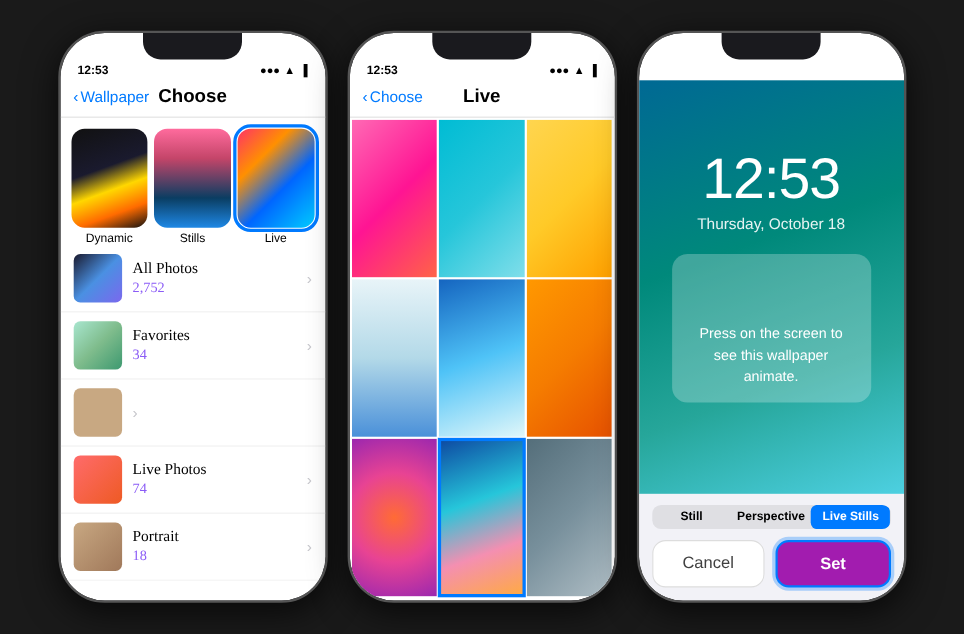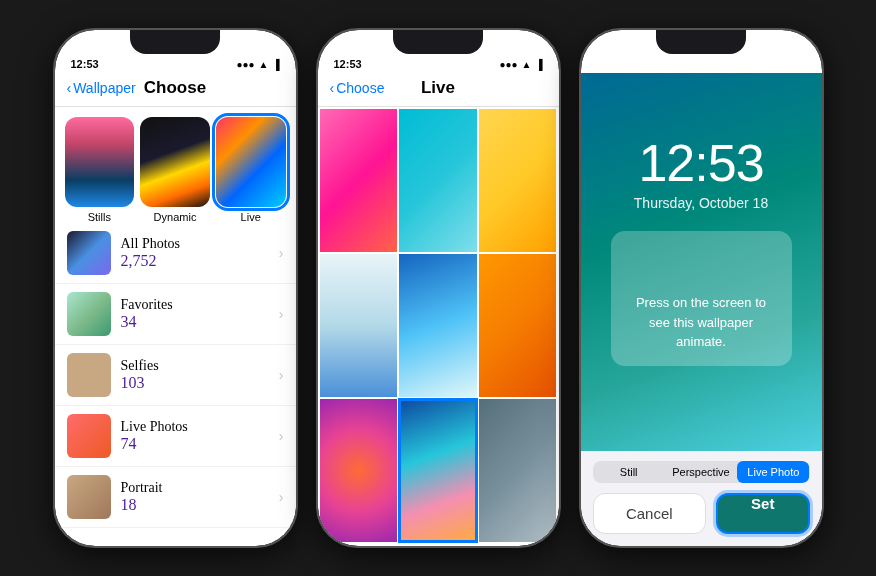--- a/index.html
+++ b/index.html
@@ -162,22 +162,22 @@
     }
     .photo-info {
       flex: 1;
       font-family: Liberation Serif, serif;
     }
     .photo-name {
       font-size: 14px;
       color: #000;
     }
     .photo-count {
-      font-size: 16px;
-      color: #4c1d95;
+      font-size: 13px;
+      color: #8b5cf6;
     }
     .photo-chevron {
       color: #c7c7cc;
       font-size: 14px;
     }
 
     
     .thumb-allphotos { background: linear-gradient(135deg, #1a1a2e, #4a90e2, #7b68ee); }
     .thumb-favorites { background: linear-gradient(135deg, #a8e6cf, #7fbc8c, #3d9970); }
     .thumb-selfies { background: #c8a882; }
@@ -256,20 +256,21 @@
     .preview-bottom {
       background: #f2f2f7;
       padding: 10px 12px 12px;
     }
     .preview-options {
       display: flex;
       background: rgba(0,0,0,0.08);
       border-radius: 8px;
       overflow: hidden;
       margin-bottom: 10px;
+      font-weight: bold;
     }
     .preview-opt {
       flex: 1;
       text-align: center;
       padding: 5px 4px;
       font-size: 11px;
       color: #000;
     }
     .preview-opt.active {
       background: #007aff;
@@ -285,21 +286,22 @@
       padding: 11px;
       background: #fff;
       border-radius: 12px;
       text-align: center;
       font-size: 15px;
       color: #404040;
       border: 1px solid #ddd;
     }
     .btn-set {
       flex: 1;
-      background: #0f766e;
+      padding: 11px;
+      background: #a21caf;
       border-radius: 12px;
       text-align: center;
       font-size: 15px;
       font-weight: 600;
       color: #fff;
       border: 2px solid #007aff;
       box-shadow: 0 0 0 3px rgba(0,122,255,0.3);
     }
 
     
@@ -331,26 +333,26 @@
     <div class="nav-bar">
       <div class="nav-back">
         <span>‹</span>
         <span>Wallpaper</span>
       </div>
       <span class="nav-title">Choose</span>
     </div>
 
     <div class="wallpaper-categories">
       <div class="wp-cat">
+        <div class="wp-thumb dynamic-wp"></div>
+        <span class="wp-label">Dynamic</span>
+      </div>
+      <div class="wp-cat">
         <div class="wp-thumb stills-wp"></div>
         <span class="wp-label">Stills</span>
-      </div>
-      <div class="wp-cat">
-        <div class="wp-thumb dynamic-wp"></div>
-        <span class="wp-label">Dynamic</span>
       </div>
       <div class="wp-cat">
         <div class="wp-thumb live-wp selected"></div>
         <span class="wp-label">Live</span>
       </div>
     </div>
 
     <div class="photo-list">
       <div class="photo-list-item">
         <div class="photo-thumb-small thumb-allphotos"></div>
@@ -363,24 +365,20 @@
       <div class="photo-list-item">
         <div class="photo-thumb-small thumb-favorites"></div>
         <div class="photo-info">
           <div class="photo-name">Favorites</div>
           <div class="photo-count">34</div>
         </div>
         <span class="photo-chevron">›</span>
       </div>
       <div class="photo-list-item">
         <div class="photo-thumb-small thumb-selfies"></div>
-        <div class="photo-info">
-          <div class="photo-name">Selfies</div>
-          <div class="photo-count">103</div>
-        </div>
         <span class="photo-chevron">›</span>
       </div>
       <div class="photo-list-item">
         <div class="photo-thumb-small thumb-live"></div>
         <div class="photo-info">
           <div class="photo-name">Live Photos</div>
           <div class="photo-count">74</div>
         </div>
         <span class="photo-chevron">›</span>
       </div>
@@ -454,21 +452,21 @@
       </div>
       <div class="preview-message">
         <p>Press on the screen to see this wallpaper animate.</p>
       </div>
     </div>
 
     <div class="preview-bottom">
       <div class="preview-options">
         <div class="preview-opt">Still</div>
         <div class="preview-opt">Perspective</div>
-        <div class="preview-opt active">Live Photo</div>
+        <div class="preview-opt active">Live Stills</div>
       </div>
       <div class="preview-actions">
         <div class="btn-cancel">Cancel</div>
         <div class="btn-set">Set</div>
       </div>
     </div>
   </div>
 </div>
 
 </body></html>

